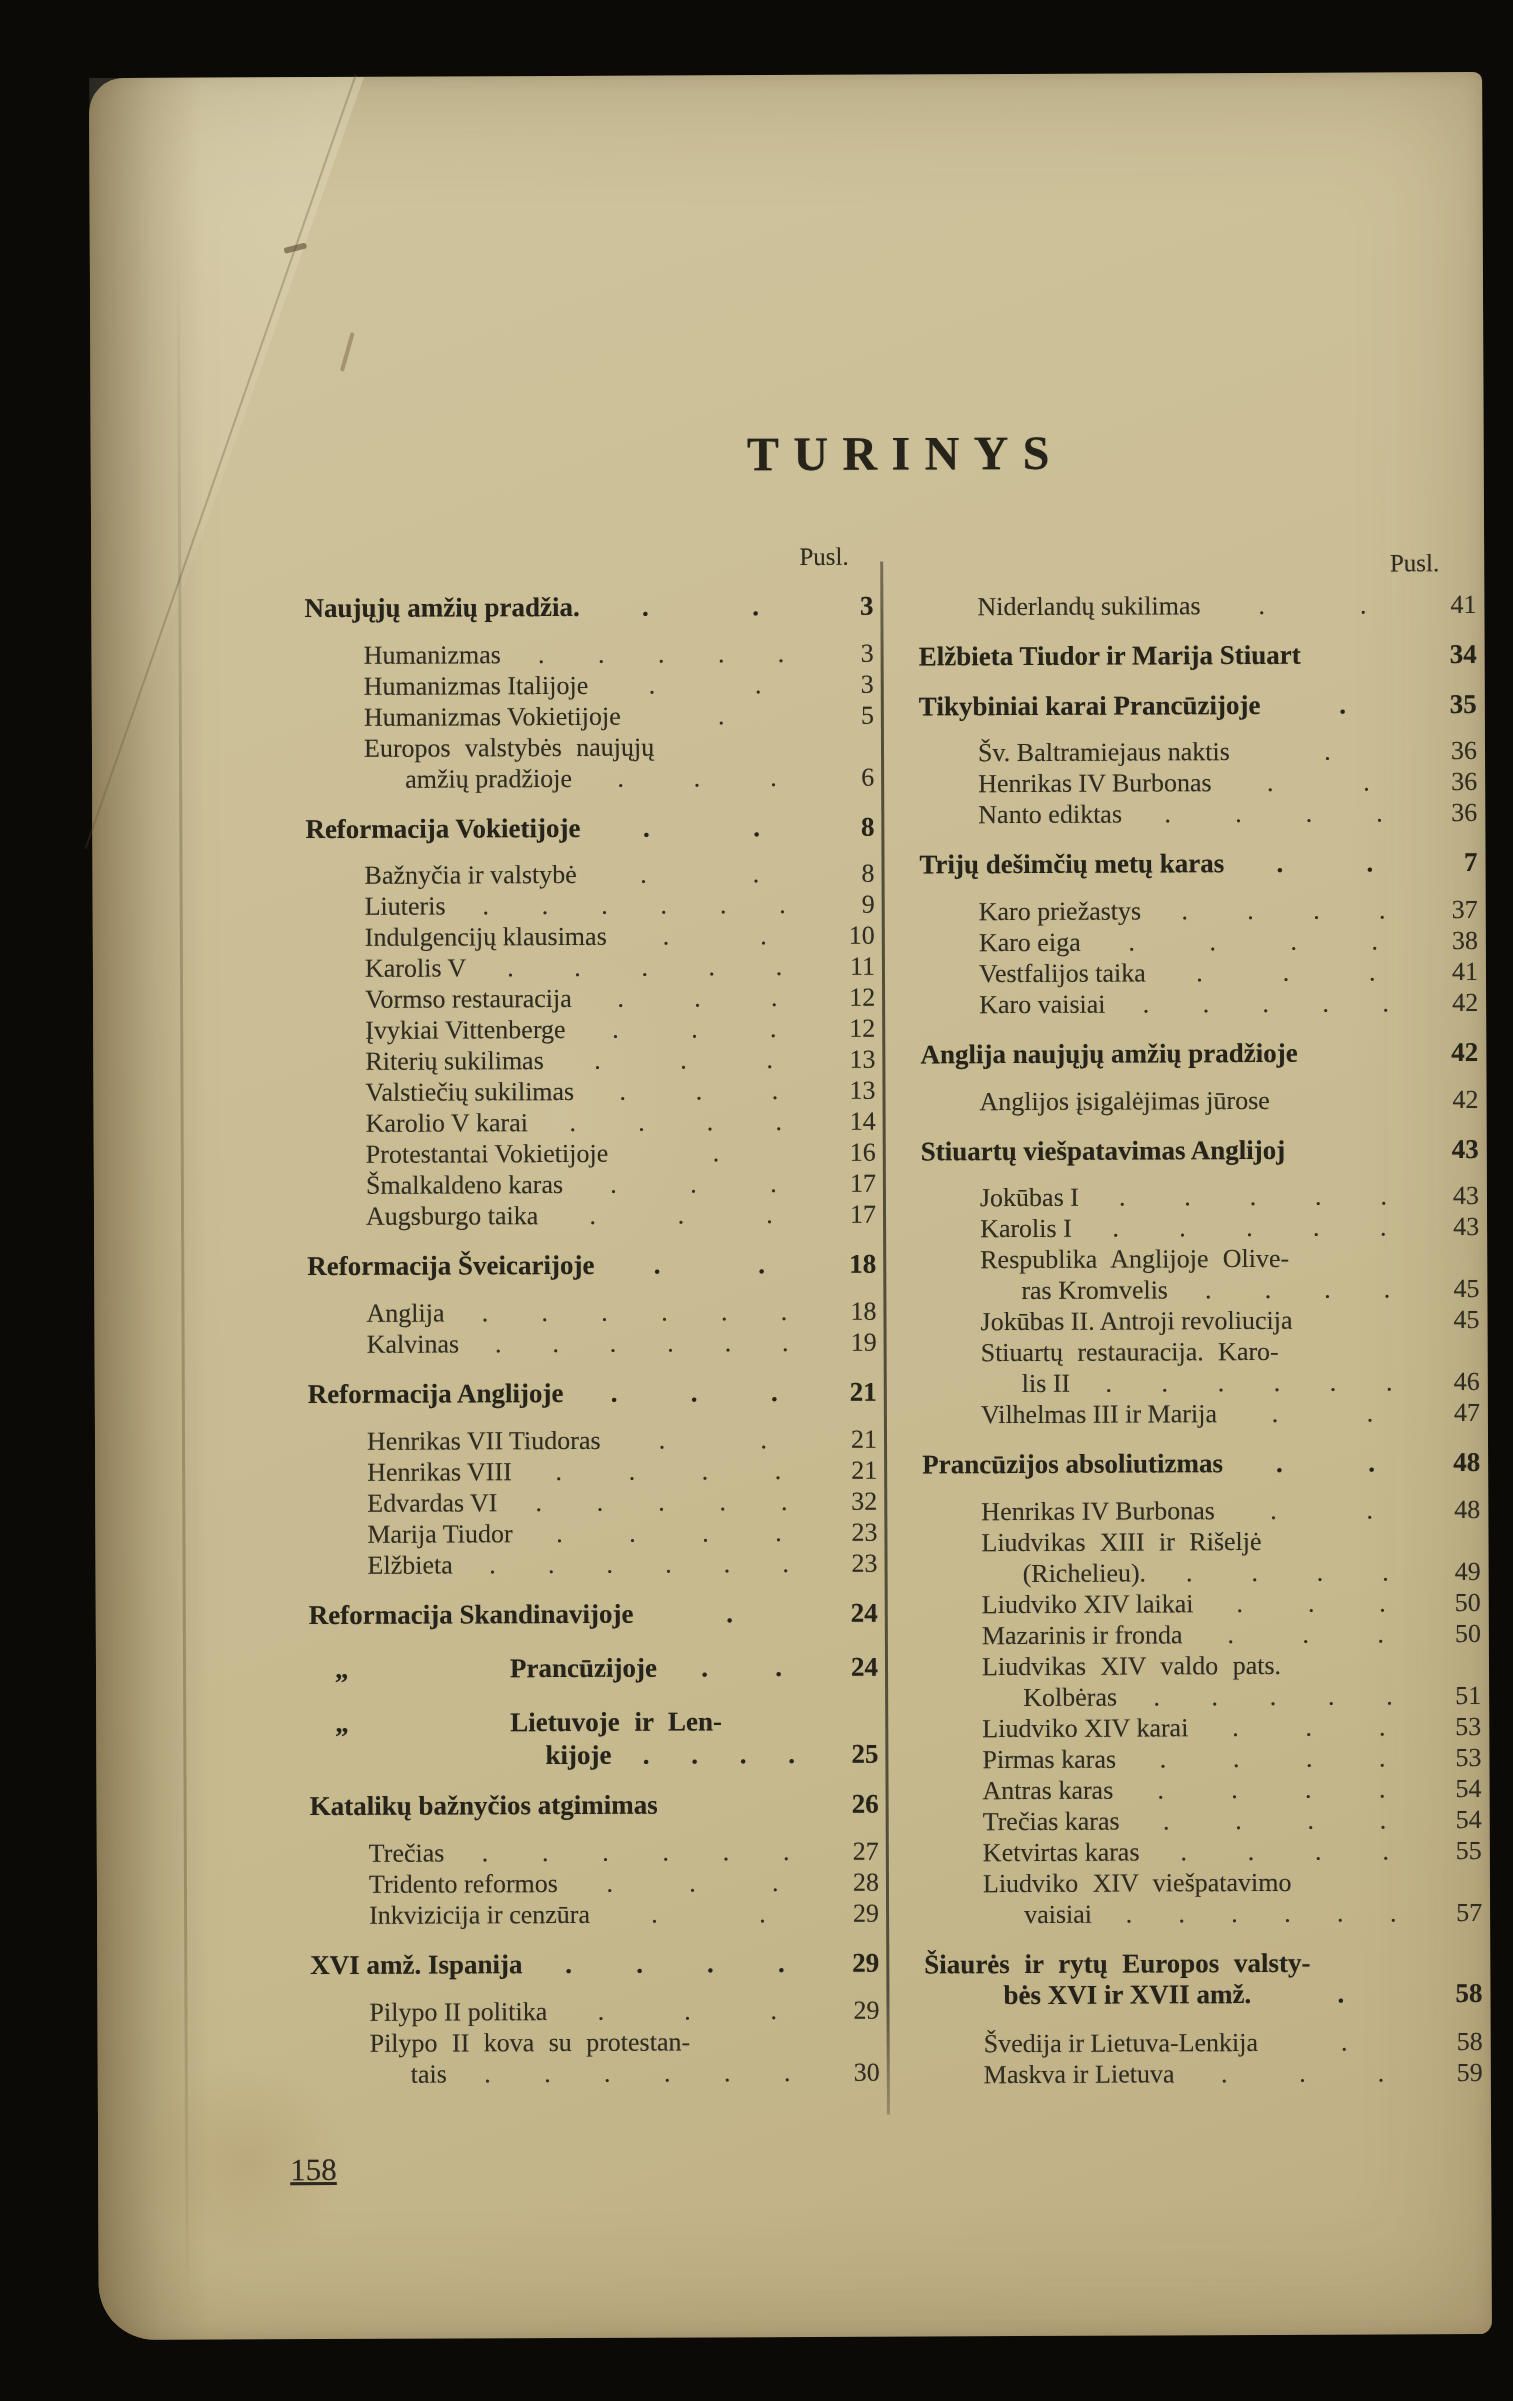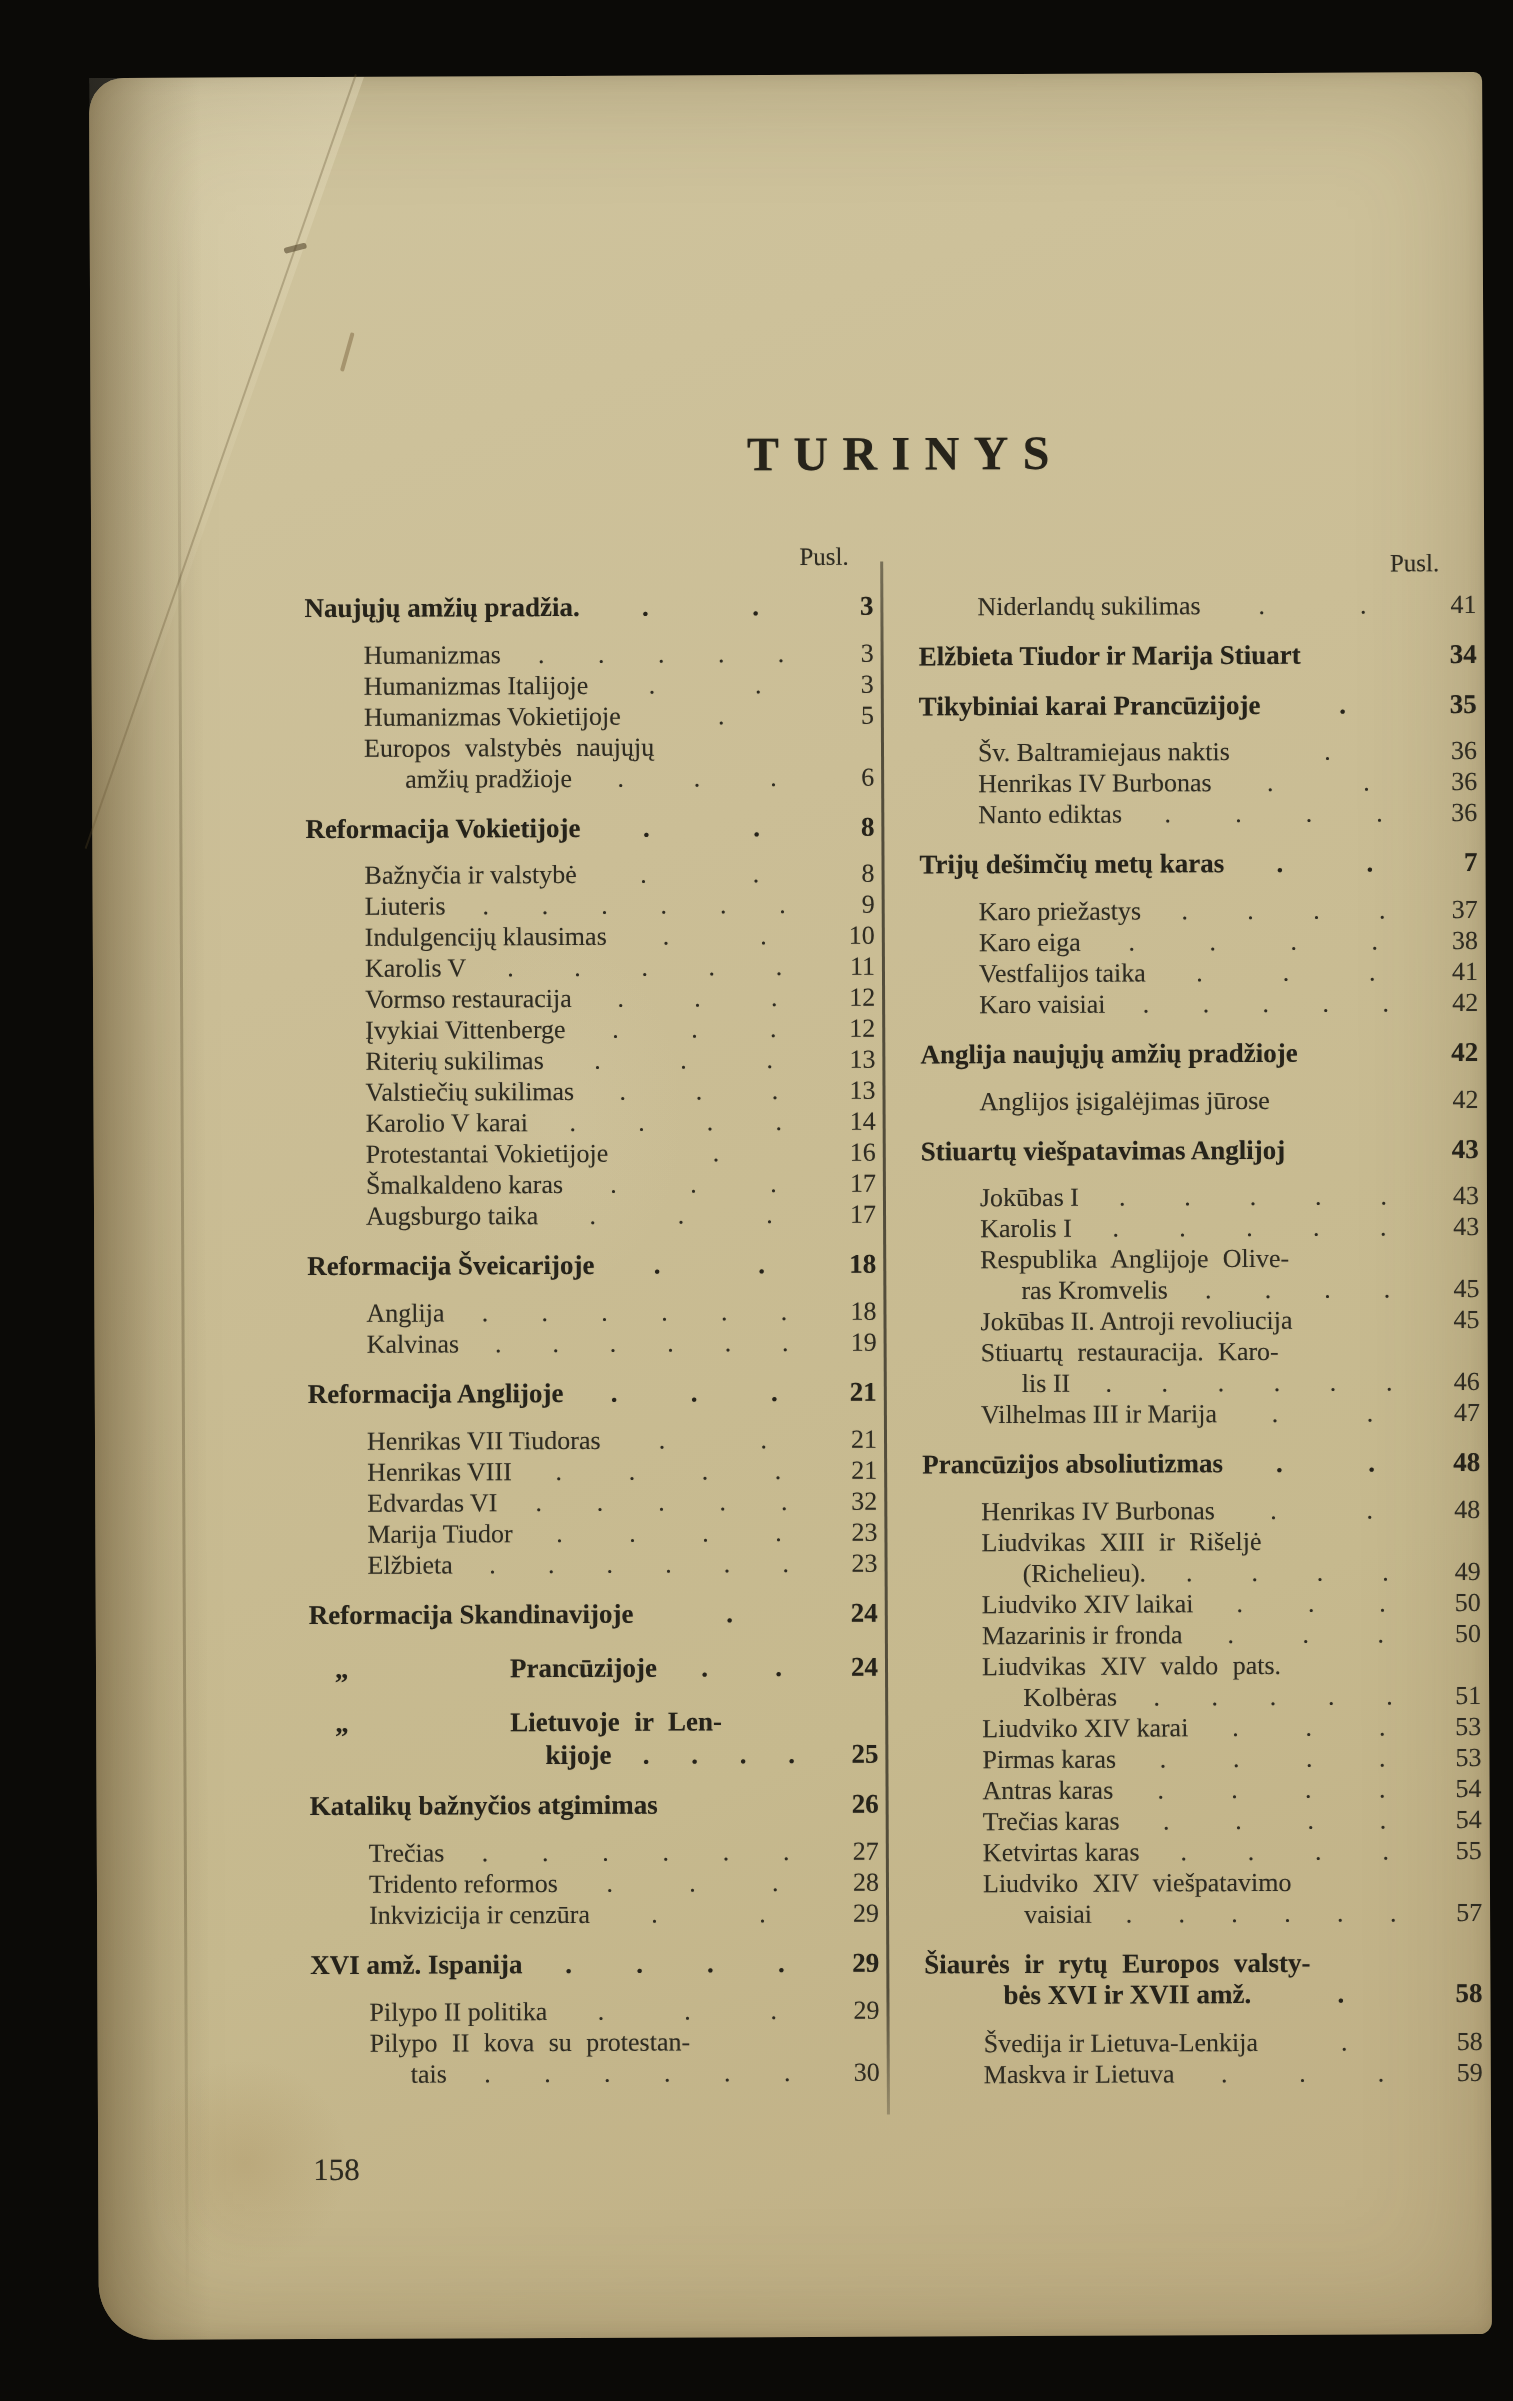--- a/index.html
+++ b/index.html
@@ -76,22 +76,22 @@
   .lvl1{margin-left:59px;}
   .lvl2{margin-left:100px;}
   .lvl2h{margin-left:79px;}
   .lvl2q{margin-left:236px;margin-top:2.6px;}
   .lvlq{margin-left:26px;margin-top:23px;}
   .lvlq .prefix{flex:0 0 175px;}
   .row.tight{margin-bottom:0;}
   .row.gap-after{margin-bottom:17.5px;}
   .row.fill .label{word-spacing:7.9px;}
 
-  .folio{position:absolute;left:215px;top:2075px;font-size:31px;color:#2c2a20;
-    text-shadow:0 0 0.9px rgba(44,42,32,.4);}
+  .folio{position:absolute;left:192px;top:2075px;font-size:31px;color:#2c2a20;
+    text-shadow:0 0 0.9px rgba(44,42,32,.4);text-decoration:underline;}
 </style>
 </head>
 <body>
 
 <div class="scan">
   <div class="paper">
     <div class="crease"></div>
     <div class="crease-line"></div>
     <div class="edge-left"></div>
     <div class="edge-line"></div>

